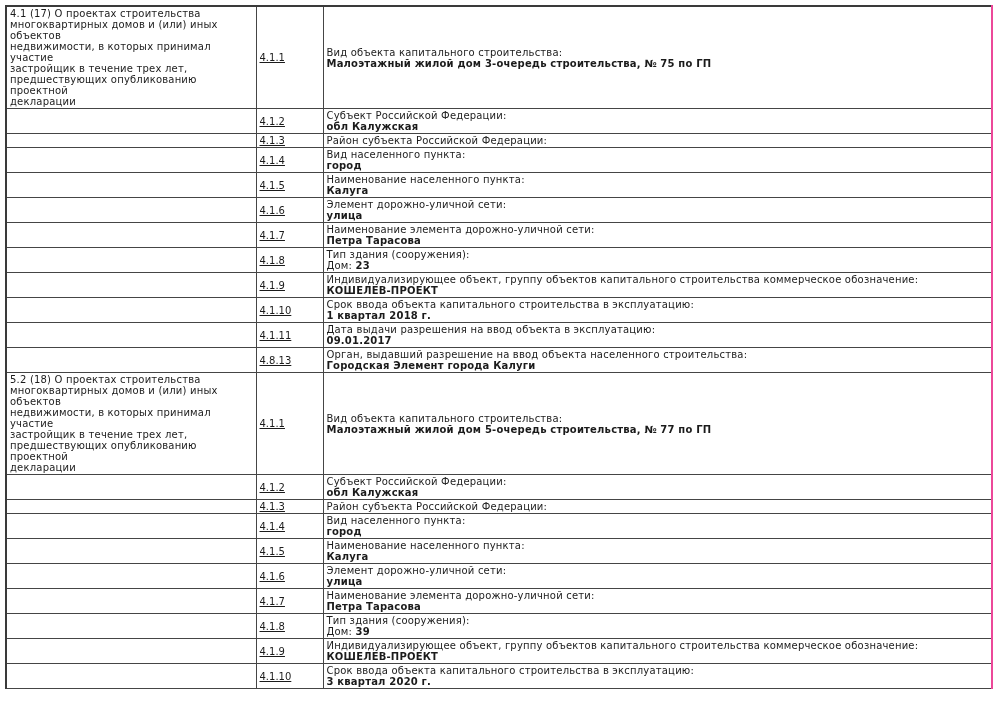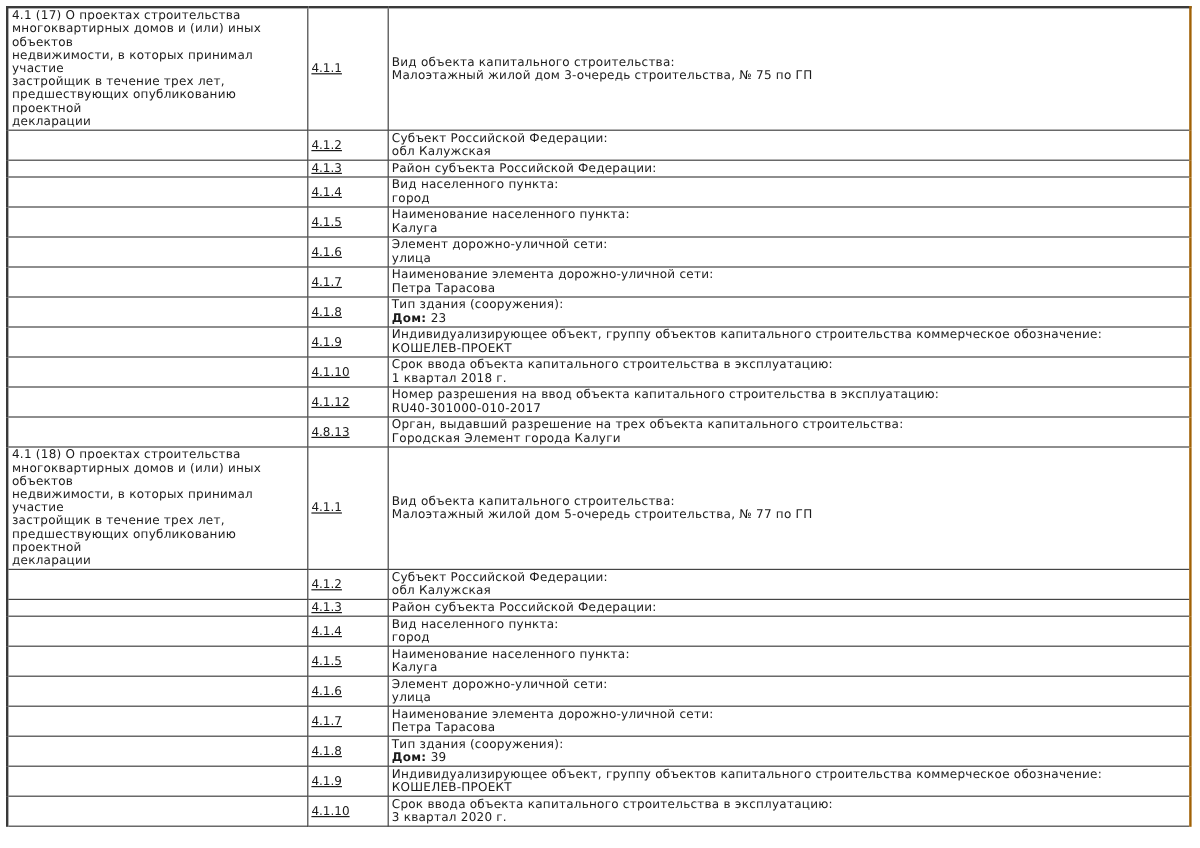--- a/index.html
+++ b/index.html
@@ -26,21 +26,21 @@
     line-height: 11px;
     color: #1b1b1b;
   }
   table.decl-table td {
     border: 1px solid #454545;
     padding: 1px 3px;
     overflow: hidden;
   }
   table.decl-table tr.row-outer-top td { border-top: 2px solid #3a3a3a; }
   table.decl-table td:first-child { border-left: 2px solid #3a3a3a; }
-  table.decl-table td:last-child { border-right: 2px solid #a16207; }
+  table.decl-table td:last-child { border-right: 2px solid #ec4899; }
 
   col.c-desc { width: 250px; }
   col.c-num  { width: 67px; }
   col.c-val  { width: 669px; }
 
   td.cell-desc {
     vertical-align: top;
     margin-left: 21px;
   }
   .desc-text {
@@ -56,25 +56,25 @@
   }
   tr.row-first td { height: 60px; }
   tr.row-single td { height: 11px; }
   tr.row-normal td { height: 20px; }
 
   .field-label {
     font-weight: normal;
     letter-spacing: 0.2px;
   }
   .field-value {
+    font-weight: bold;
+    letter-spacing: 0.2px;
+  }
+  .field-value-prefix {
     font-weight: normal;
-    letter-spacing: 0.2px;
-  }
-  .field-value-prefix {
-    font-weight: bold;
     letter-spacing: 0.2px;
   }
 </style>
 </head>
 <body>
 
 <div class="page">
   <table class="decl-table">
     <colgroup>
       <col class="c-desc">
@@ -163,37 +163,37 @@
         <tr class="row-normal">
           <td class="cell-desc"></td>
           <td class="cell-num"><span>4.1.10</span></td>
           <td class="cell-val">
             <div class="field-label">Срок ввода объекта капитального строительства в эксплуатацию:</div>
             <div><span class="field-value">1 квартал 2018 г.</span></div>
           </td>
         </tr>
         <tr class="row-normal">
           <td class="cell-desc"></td>
-          <td class="cell-num"><span>4.1.12</span></td>
-          <td class="cell-val">
-            <div class="field-label">Номер разрешения на ввод объекта капитального строительства в эксплуатацию:</div>
-            <div><span class="field-value">RU40-301000-010-2017</span></div>
+          <td class="cell-num"><span>4.1.11</span></td>
+          <td class="cell-val">
+            <div class="field-label">Дата выдачи разрешения на ввод объекта в эксплуатацию:</div>
+            <div><span class="field-value">09.01.2017</span></div>
           </td>
         </tr>
         <tr class="row-normal">
           <td class="cell-desc"></td>
           <td class="cell-num"><span>4.8.13</span></td>
           <td class="cell-val">
-            <div class="field-label">Орган, выдавший разрешение на трех объекта капитального строительства:</div>
+            <div class="field-label">Орган, выдавший разрешение на ввод объекта населенного строительства:</div>
             <div><span class="field-value">Городская Элемент города Калуги</span></div>
           </td>
         </tr>
         <tr class="row-first">
           <td class="cell-desc">
-            <div class="desc-text">4.1 (18) О проектах строительства
+            <div class="desc-text">5.2 (18) О проектах строительства
 многоквартирных домов и (или) иных объектов
 недвижимости, в которых принимал участие
 застройщик в течение трех лет,
 предшествующих опубликованию проектной
 декларации</div>
           </td>
           <td class="cell-num"><span>4.1.1</span></td>
           <td class="cell-val">
             <div class="field-label">Вид объекта капитального строительства:</div>
             <div><span class="field-value">Малоэтажный жилой дом 5-очередь строительства, № 77 по ГП</span></div>

